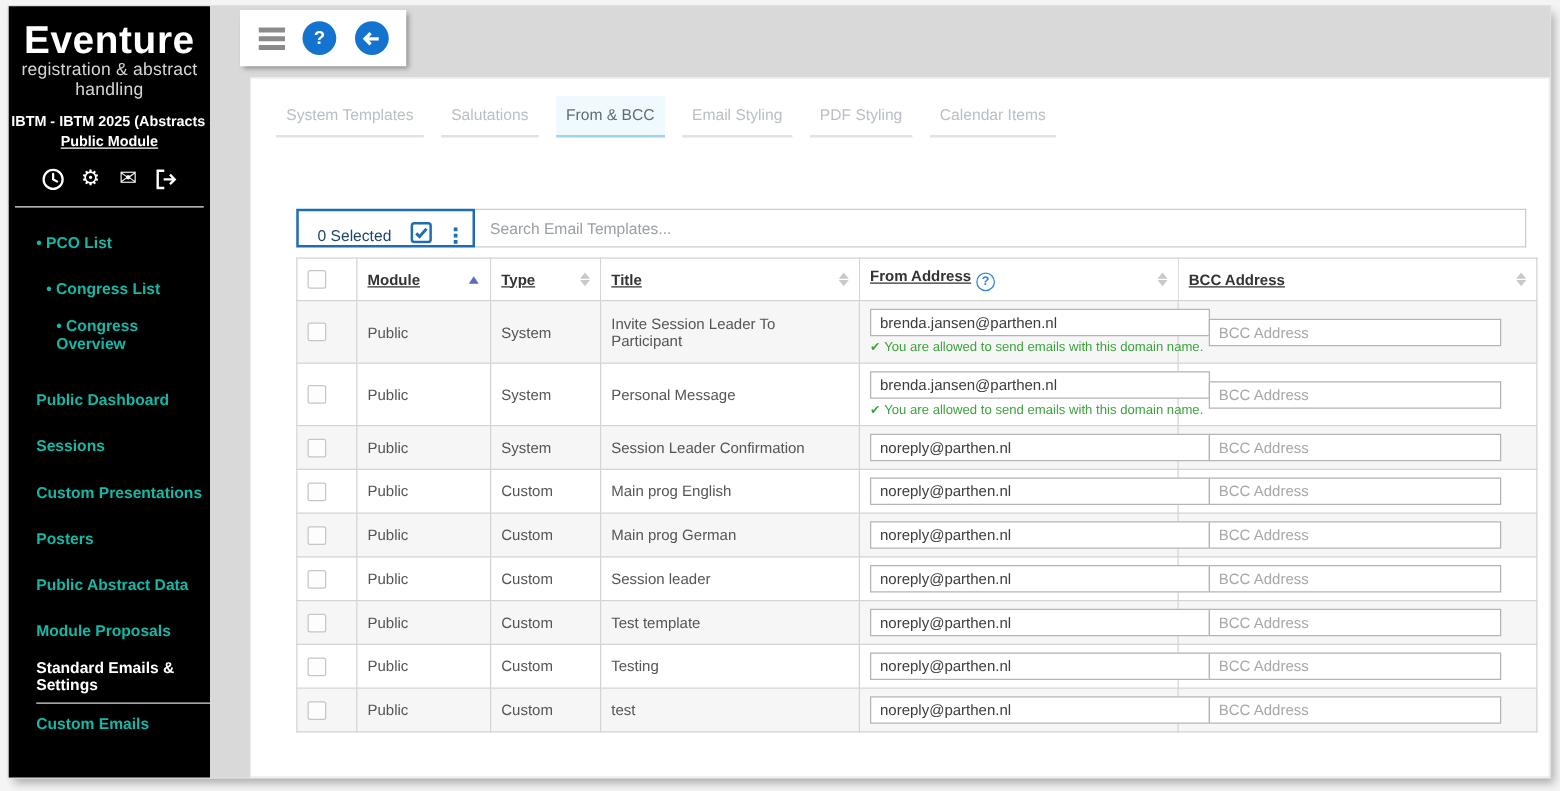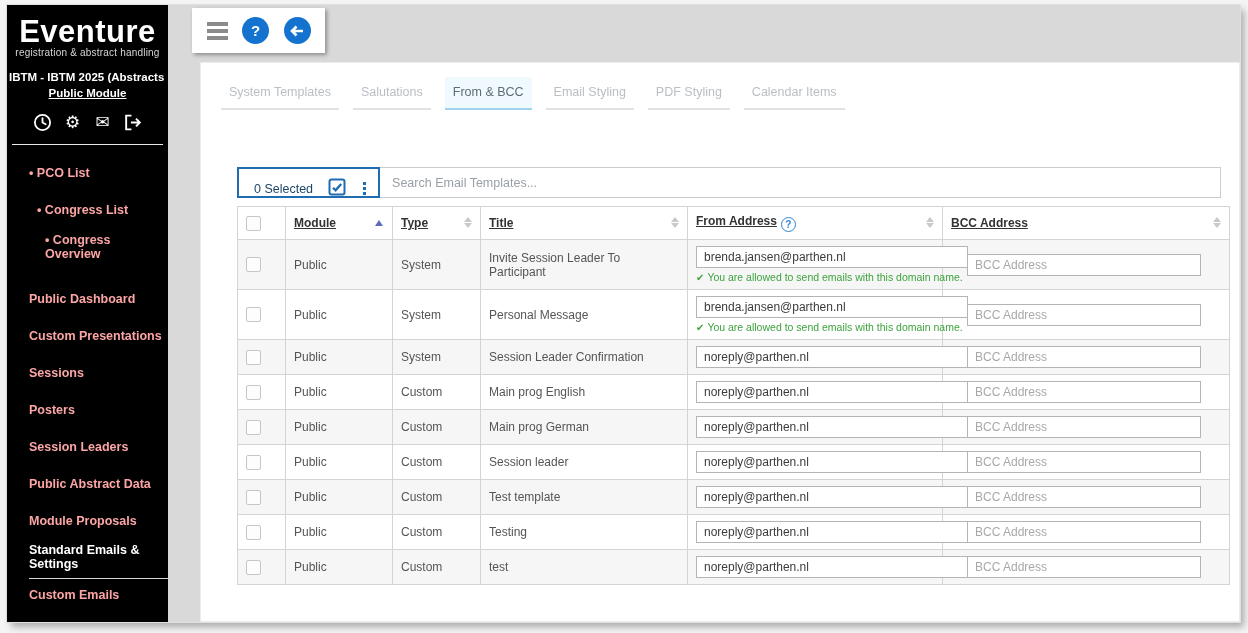--- a/index.html
+++ b/index.html
@@ -7,32 +7,32 @@
     background: #f4f4f4; font-family: "Liberation Sans", sans-serif; }
 
   .window { position: absolute; left: 7px; top: 5px; width: 1233px; height: 617px;
     background: #d9d9d9; box-shadow: 0 0 0 1px #e0e0e0, 4px 5px 7px rgba(0,0,0,.3); }
 
   
   .sidebar { position: absolute; left: 0; top: 0; width: 161px; height: 100%;
     background: #000; color: #fff; overflow: hidden; }
   .logo { text-align: center; padding-top: 10px; }
   .logo-title { font-size: 31px; font-weight: bold; color: #fff; letter-spacing: .5px; line-height: 34px; }
-  .logo-sub { font-size: 10px; color: #d6d6d6; margin-top: -2px; letter-spacing: .2px; }
+  .logo-sub { font-size: 14px; color: #d6d6d6; margin-top: -2px; letter-spacing: .2px; }
   .event-title { margin-top: 13px; font-size: 11.5px; font-weight: bold; text-align: center;
     white-space: nowrap; overflow: hidden; padding: 0 2px; }
   .module-link { margin-top: 4px; font-size: 11.5px; font-weight: bold; text-align: center;
     text-decoration: underline; cursor: pointer; }
   .quick-icons { margin: 13px 26px 0 26px; display: flex; justify-content: space-between; align-items: center; height: 20px; }
   .qicon { width: 19px; height: 19px; display: inline-flex; align-items: center; justify-content: center;
     color: #fff; font-size: 17px; font-family: "DejaVu Sans", sans-serif; cursor: pointer; }
   .side-divider { border-bottom: 1px solid #e9e9e9; margin: 12px 5px 0 5px; }
   .nav { padding-top: 9px; }
   .nav-item { height: 37px; display: flex; align-items: center; padding-left: 22px;
-    color: #fca5a5; font-size: 12.5px; font-weight: bold; cursor: pointer; }
+    color: #14b8a6; font-size: 12.5px; font-weight: bold; cursor: pointer; }
   .nav-item.lvl2 { padding-left: 30px; }
   .nav-item.lvl3 { padding-left: 38px; }
   .nav-item.tree .label::before { content: "\2022\00a0"; }
   .nav-gap { height: 15px; }
   .nav-item.active { color: #fff; }
   .nav-item.active .label { border-bottom: 1px solid #d8d8d8; padding-bottom: 7px; margin-top: 7px; }
 
   
   .topbar { position: absolute; left: 185px; top: 3px; width: 133px; height: 45px; background: #fff;
     box-shadow: 2px 2px 4px rgba(0,0,0,.35); display: flex; align-items: center;
@@ -132,30 +132,27 @@
           <span class="label">Congress List</span>
         </div>
       <div class="nav-item tree lvl3">
           <span class="label">Congress Overview</span>
         </div>
       <div class="nav-gap"></div>
       <div class="nav-item">
           <span class="label">Public Dashboard</span>
         </div>
       <div class="nav-item">
+          <span class="label">Sessions</span>
+        </div>
+      <div class="nav-item">
           <span class="label">Custom Presentations</span>
         </div>
       <div class="nav-item">
-          <span class="label">Sessions</span>
-        </div>
-      <div class="nav-item">
           <span class="label">Posters</span>
-        </div>
-      <div class="nav-item">
-          <span class="label">Session Leaders</span>
         </div>
       <div class="nav-item">
           <span class="label">Public Abstract Data</span>
         </div>
       <div class="nav-item">
           <span class="label">Module Proposals</span>
         </div>
       <div class="nav-item active">
           <span class="label">Standard Emails &amp; Settings</span>
         </div>

